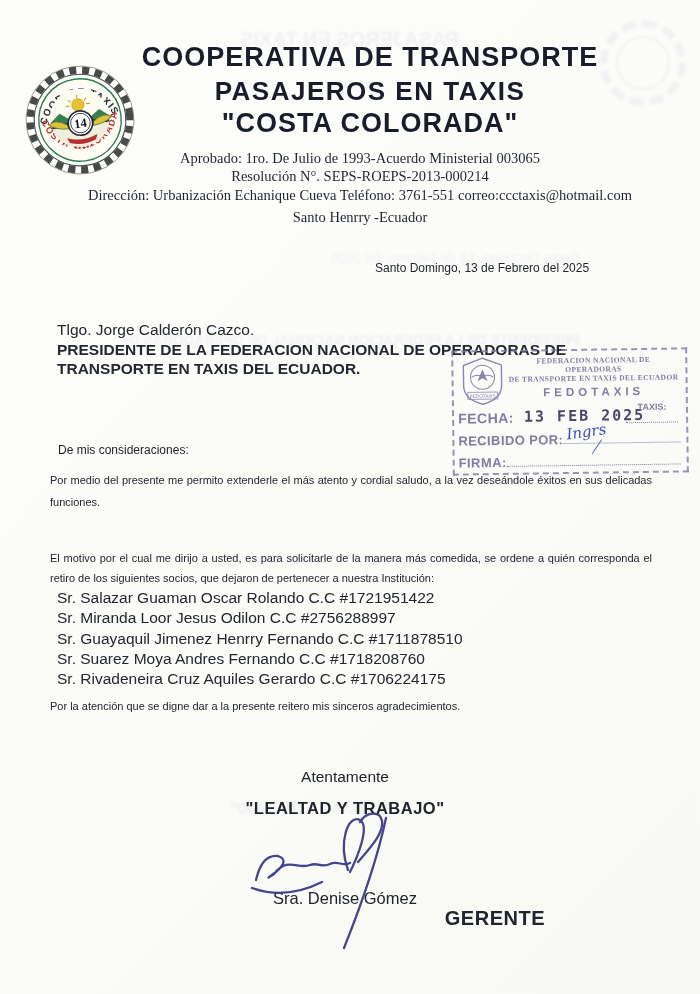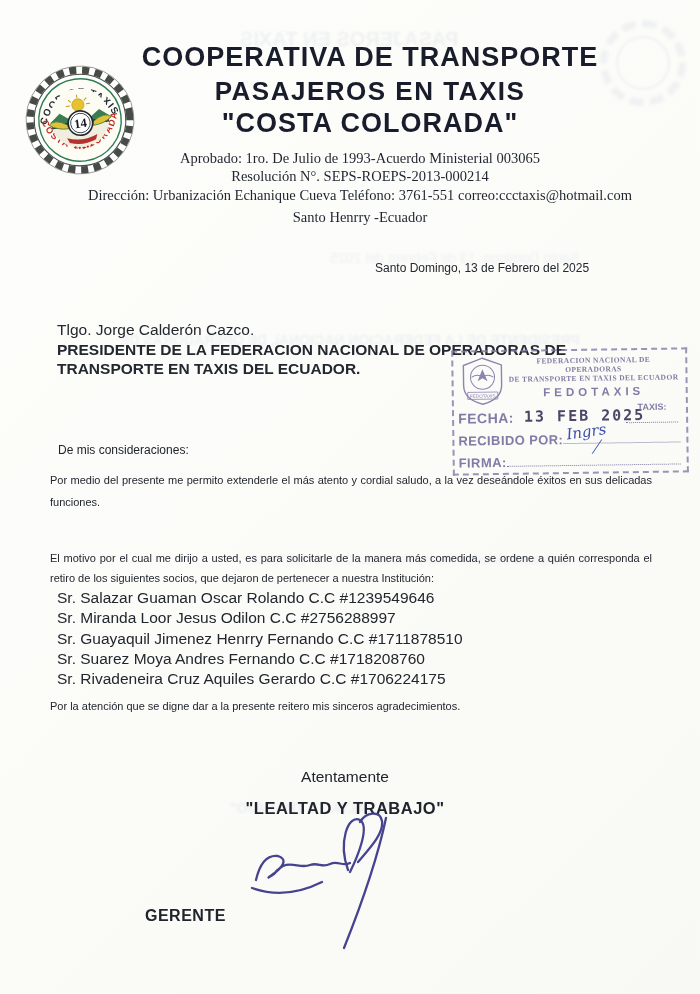--- a/index.html
+++ b/index.html
@@ -29,21 +29,21 @@
   
   .greeting{ position:absolute; left:58px; top:443px; font-size:12px; }
   .para{ position:absolute; left:50px; width:602px; font-size:11px; text-align:justify; color:#22262e;}
   .p1{ top:469px; line-height:22px; }
   .p2{ top:517px; line-height:19.8px;margin-top:32px; }
   .closing-par{ top:696px; line-height:21.5px; }
   .members{ position:absolute; left:57px; top:588px; font-size:15.5px; line-height:20.3px; color:#22262e;}
   .atentamente{ position:absolute; left:145px; width:400px; top:768px; font-size:15.5px; text-align:center;}
   .motto{ position:absolute; left:145px; width:400px; top:799px; font-size:16.5px; font-weight:bold; text-align:center; letter-spacing:0.5px;}
   .sig-name{ position:absolute; left:145px; width:400px; top:889px; font-size:16.5px; text-align:center;}
-  .sig-role{ position:absolute; left:145px; width:400px; top:907px; font-size:16px; font-weight:bold; text-align:left; letter-spacing:0.5px;}
+  .sig-role{ position:absolute; left:145px; width:400px; top:907px; font-size:20px; font-weight:bold; text-align:right; letter-spacing:0.5px;}
   .signature-svg{ position:absolute; left:248px; top:808px; width:172px; height:148px; z-index:4; }
 
   
   .stamp{
     position:absolute; left:452px; top:349px; width:236px; height:125px;
     border:2px dashed rgba(131,122,168,0.8);
     transform:rotate(-0.8deg);
     color:#837ba6; z-index:5; padding:3px 6px 3px 4px;
     font-size:7.5px;
   }
@@ -192,21 +192,21 @@
       <span class="lab">FIRMA:</span>
       <span class="leader"></span>
     </div>
   </div>
 
   <div class="greeting">De mis consideraciones:</div>
   <p class="para p1">Por medio del presente me permito extenderle el más atento y cordial saludo, a la vez deseándole éxitos en sus delicadas funciones.</p>
   <p class="para p2">El motivo por el cual me dirijo a usted, es para solicitarle de la manera más comedida, se ordene a quién corresponda el retiro de los siguientes socios, que dejaron de pertenecer a nuestra Institución:</p>
 
   <div class="members">
-    <div>Sr. Salazar Guaman Oscar Rolando C.C #1239549646</div>
+    <div>Sr. Salazar Guaman Oscar Rolando C.C #1721951422</div>
     <div>Sr. Miranda Loor Jesus Odilon  C.C #2756288997</div>
     <div>Sr. Guayaquil Jimenez Henrry Fernando C.C #1711878510</div>
     <div>Sr. Suarez Moya Andres Fernando C.C #1718208760</div>
     <div>Sr. Rivadeneira Cruz Aquiles Gerardo  C.C #1706224175</div>
   </div>
 
   <p class="para closing-par">Por la atención que se digne dar a la presente reitero mis sinceros agradecimientos.</p>
 
   <div class="atentamente">Atentamente</div>
   <div class="motto">"LEALTAD Y TRABAJO"</div>
@@ -214,15 +214,16 @@
   <svg class="signature-svg" viewBox="0 0 172 148">
     <g fill="none" stroke="#3d3a8a" stroke-width="2.3" stroke-linecap="round" stroke-linejoin="round" opacity="0.95">
       <path d="M8,72 Q14,46 30,48 Q42,52 28,64 Q14,74 26,66 C40,48 50,62 62,57 C70,54 74,60 82,56 C90,52 94,59 102,55"></path>
       <path d="M4,80 Q38,92 74,74"></path>
       <path d="M100,62 C90,34 100,6 112,12 C122,18 110,48 102,64"></path>
       <path d="M112,14 C118,4 132,2 134,13 C136,26 120,42 110,54"></path>
       <path d="M138,10 C130,48 112,100 96,140"></path>
     </g>
   </svg>
 
+  <div class="sig-name">Sra. Denise Gómez</div>
   <div class="sig-role">GERENTE</div>
 
 </div>
 
 </body></html>

